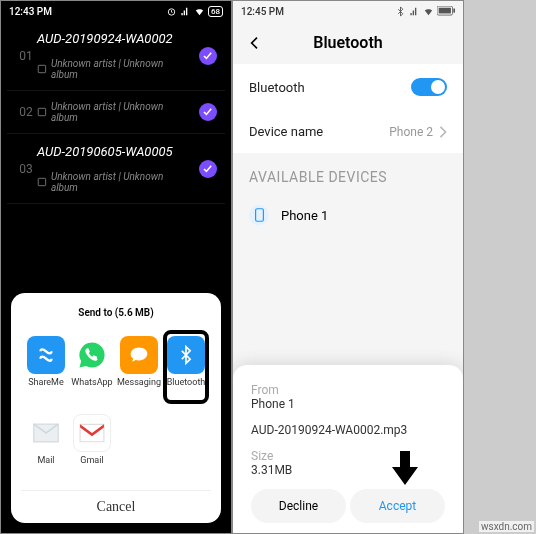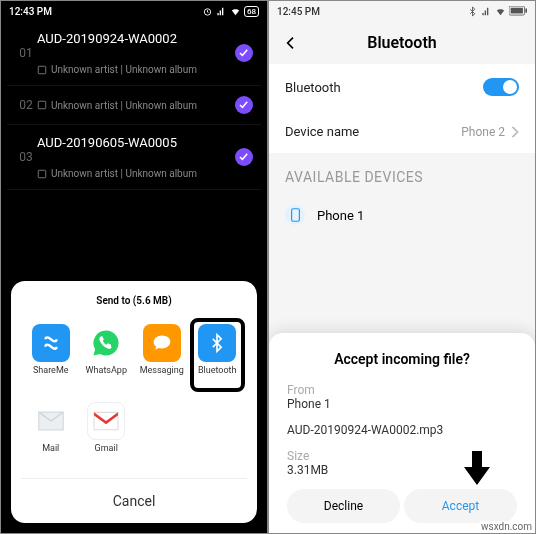--- a/index.html
+++ b/index.html
@@ -1,17 +1,17 @@
 <!DOCTYPE html>
 <html><head>
   <meta charset="utf-8">
   <style>
     * { box-sizing: border-box; margin: 0; padding: 0; }
     body { font-family: -apple-system, Roboto, "Segoe UI", sans-serif; background: #ccc; width: 536px; height: 534px; overflow: hidden; position: relative; }
-    .container { display: flex; width: 536px; height: 534px; justify-content: flex-end; }
+    .container { display: flex; width: 464px; height: 534px; justify-content: flex-end; }
     .phone { position: relative; flex: 1; overflow: hidden; border: 1px solid #888; }
     .phone-left { background: #000; color: #fff; }
     .phone-right { background: #f5f5f5; color: #000; }
 
     
     .statusbar { height: 20px; display: flex; justify-content: space-between; align-items: center; padding: 0 8px; font-size: 10px; font-weight: 500; }
     .statusbar .sb-right { display: flex; gap: 3px; align-items: center; }
     .phone-left .statusbar { color: #fff; }
     .phone-right .statusbar { color: #333; }
     .sb-icon { width: 11px; height: 11px; display: inline-block; }
@@ -20,35 +20,35 @@
     .left-header { display: flex; align-items: center; padding: 10px 14px; }
     .back-arrow { width: 16px; height: 16px; }
     .left-title { flex: 1; text-align: center; font-size: 16px; font-weight: 600; }
     .check-badge { width: 18px; height: 18px; border-radius: 50%; background: #7c4dff; display: flex; align-items: center; justify-content: center; }
     .check-badge svg { width: 10px; height: 8px; }
 
     
     .track-list { padding: 0 6px; }
     .track { display: flex; align-items: center; padding: 10px 8px; border-bottom: 1px solid rgba(255,255,255,0.08); }
     .track-num { color: #666; font-size: 12px; width: 22px; text-align: center; }
-    .track-body { flex: 1; display: flex; flex-direction: column; gap: 18px; }
+    .track-body { flex: 1; display: flex; flex-direction: column; gap: 12px; font-style: italic; }
     .track-title { font-size: 13px; color: #fff; }
     .track-sub { font-size: 10px; color: #888; display: flex; align-items: center; gap: 4px; }
     .track .check-badge { margin-left: 8px; }
 
     
     .share-sheet { position: absolute; bottom: 10px; left: 10px; right: 10px; background: #fff; border-radius: 14px; color: #000; padding: 14px 10px 0; box-shadow: 0 4px 24px rgba(0,0,0,0.5); }
     .backdrop { position: absolute; bottom: 0; left: 0; right: 0; top: 210px; background: rgba(0,0,0,0.55); }
     .share-title { text-align: center; font-size: 10px; font-weight: 600; margin-bottom: 14px; }
     .share-grid { display: grid; grid-template-columns: repeat(4, 1fr); gap: 8px 4px; padding: 0 4px; }
     .share-item { display: flex; flex-direction: column; align-items: center; gap: 4px; padding: 4px 0; border-radius: 6px; }
     .share-item.highlight { outline: 4px solid #000; outline-offset: -2px; }
     .share-icon { width: 38px; height: 38px; border-radius: 8px; display: flex; align-items: center; justify-content: center; }
     .share-label { font-size: 9px; color: #333; text-align: center; line-height: 1.1; min-height: 20px; }
-    .cancel-btn { border-top: 1px solid #eee; text-align: center; padding: 14px 0; font-size: 14px; color: #333; margin-top: 10px; }
+    .cancel-btn { border-top: 1px solid #eee; text-align: center; padding: 8px 0; font-size: 14px; color: #333; margin-top: 10px; font-family: Liberation Serif, serif; }
 
     
     .right-header { display: flex; align-items: center; padding: 12px 14px; }
     .right-title { flex: 1; text-align: center; font-size: 16px; font-weight: 600; padding-right: 16px; }
     .settings-list { background: #fff; }
     .setting-row { display: flex; align-items: center; padding: 14px 16px; font-size: 13px; }
     .setting-label { flex: 1; color: #222; }
     .setting-value { color: #999; font-size: 12px; margin-right: 6px; }
     .chevron { width: 8px; height: 12px; }
     .toggle { width: 36px; height: 18px; border-radius: 10px; background: #2196f3; position: relative; }
@@ -255,21 +255,20 @@
     <div class="device-row" style="background:transparent">
       <div class="device-icon">
         <svg width="11" height="14" viewBox="0 0 12 18" fill="none" stroke="#2196f3" stroke-width="1.5">
             <rect x="1" y="1" width="10" height="16" rx="2"></rect>
           </svg>
       </div>
       <div style="font-size:13px">Phone 1</div>
     </div>
 
     <div class="incoming">
-      <div class="incoming-title">Accept incoming file?</div>
       <div class="incoming-field">
         <div class="field-label">From</div>
         <div class="field-value">Phone 1</div>
       </div>
       <div class="incoming-field">
         <div class="field-value">AUD-20190924-WA0002.mp3</div>
       </div>
       <div class="incoming-field">
         <div class="field-label">Size</div>
         <div class="field-value">3.31MB</div>

